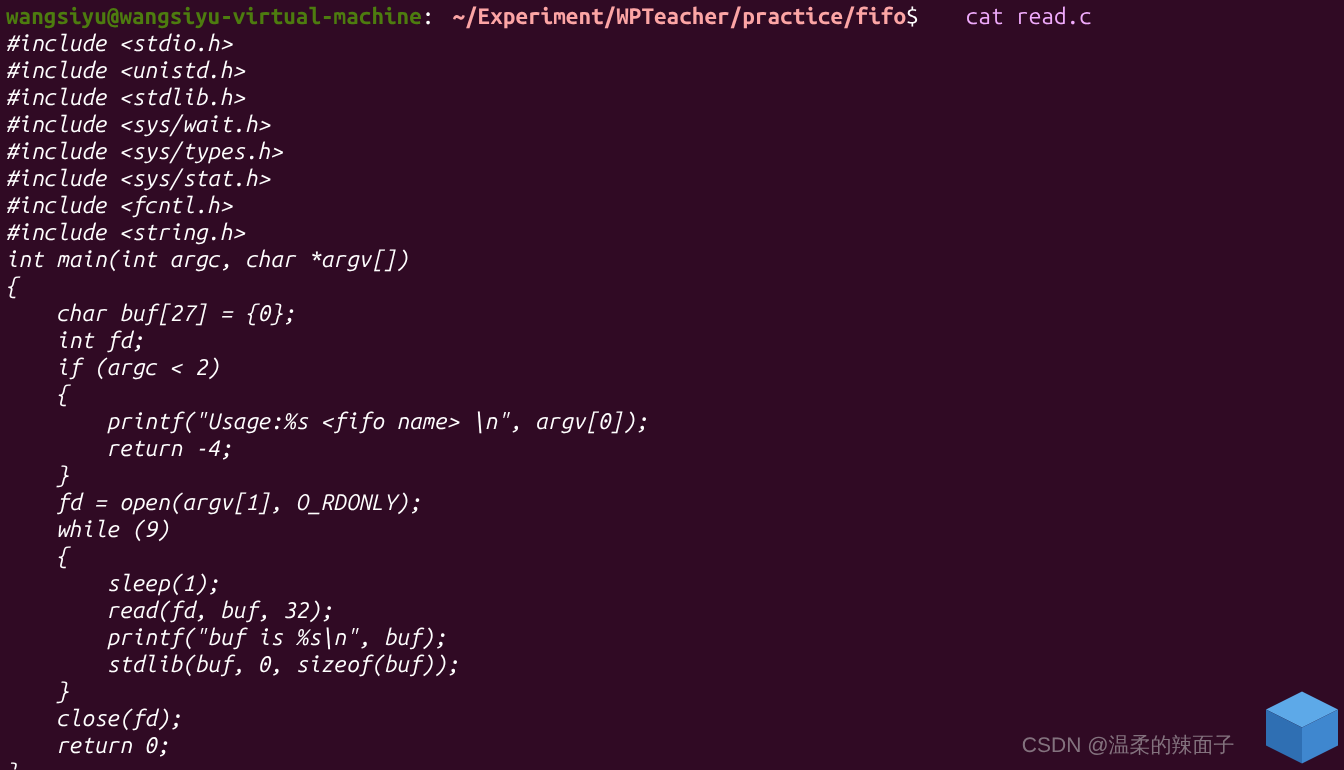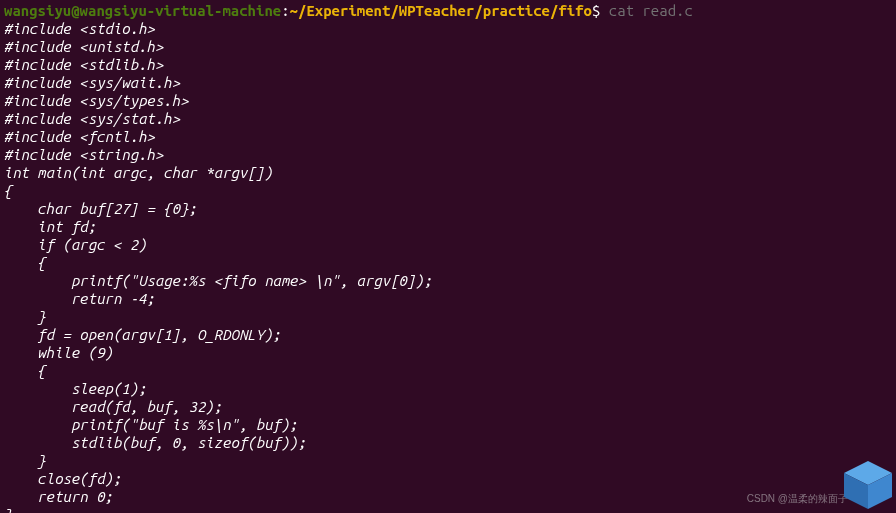--- a/index.html
+++ b/index.html
@@ -16,32 +16,32 @@
       padding: 2px 4px;
       width: 896px;
       height: 513px;
       position: relative;
       overflow: hidden;
     }
     .line {
       white-space: pre;
     }
     .user { color: #4d7c0f; font-weight: bold; }
-    .path { color: #eab308; font-weight: bold; }
+    .path { color: #fca5a5; font-weight: bold; margin-left: 12px; }
     .colon { color: #ffffff; }
     .dollar { color: #ffffff; }
-    .cmd { color: #737373; }
+    .cmd { color: #f0abfc; margin-left: 23px; }
     .code { color: #ffffff; font-style: italic; }
     .watermark {
       position: absolute;
-      right: 48px;
+      right: 73px;
       bottom: 8px;
       color: rgba(200,200,200,0.55);
       font-family: sans-serif;
-      font-size: 10px;
+      font-size: 14px;
     }
     .blue-cube {
       position: absolute;
       right: 0px;
       bottom: 0px;
       width: 56px;
       height: 56px;
     }
   </style>
 </head>

